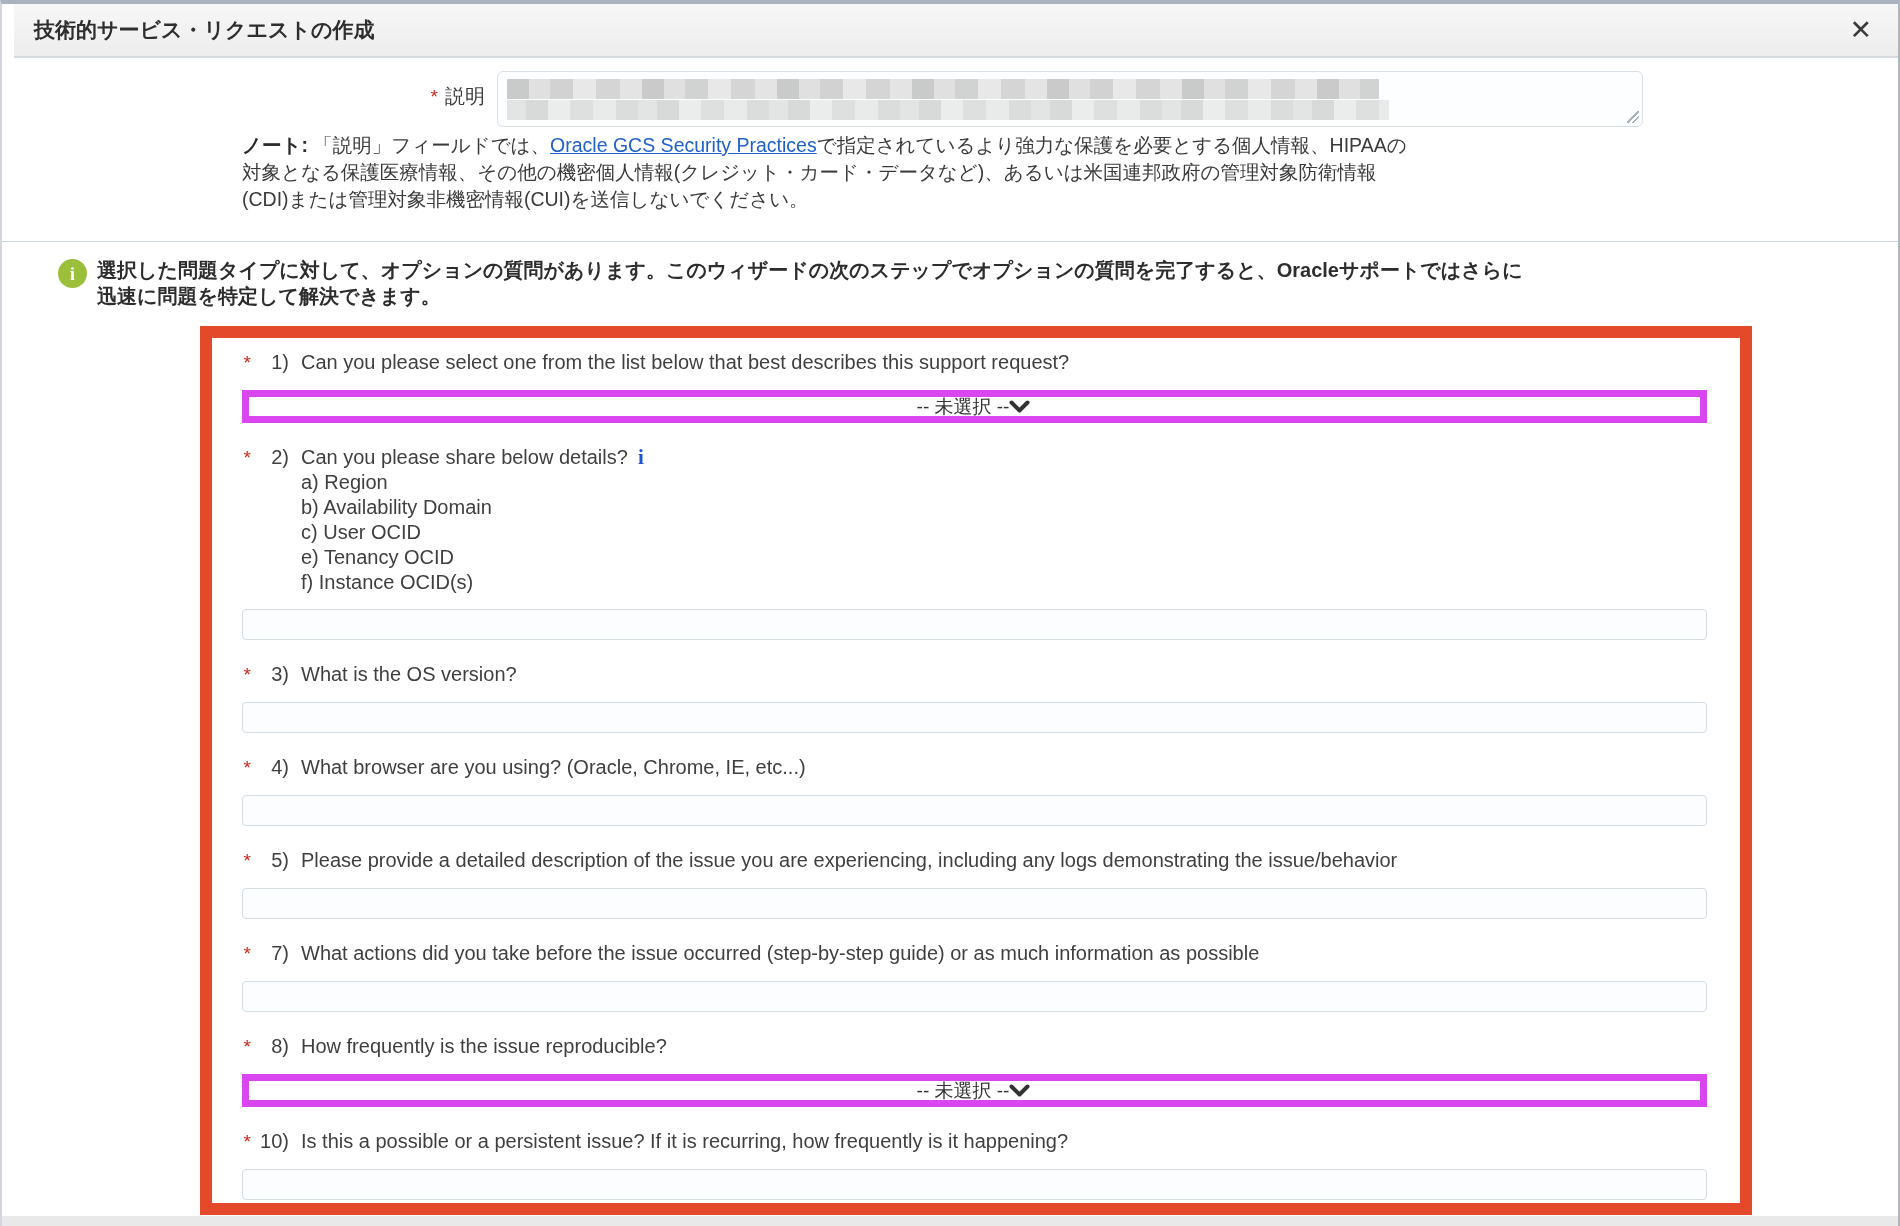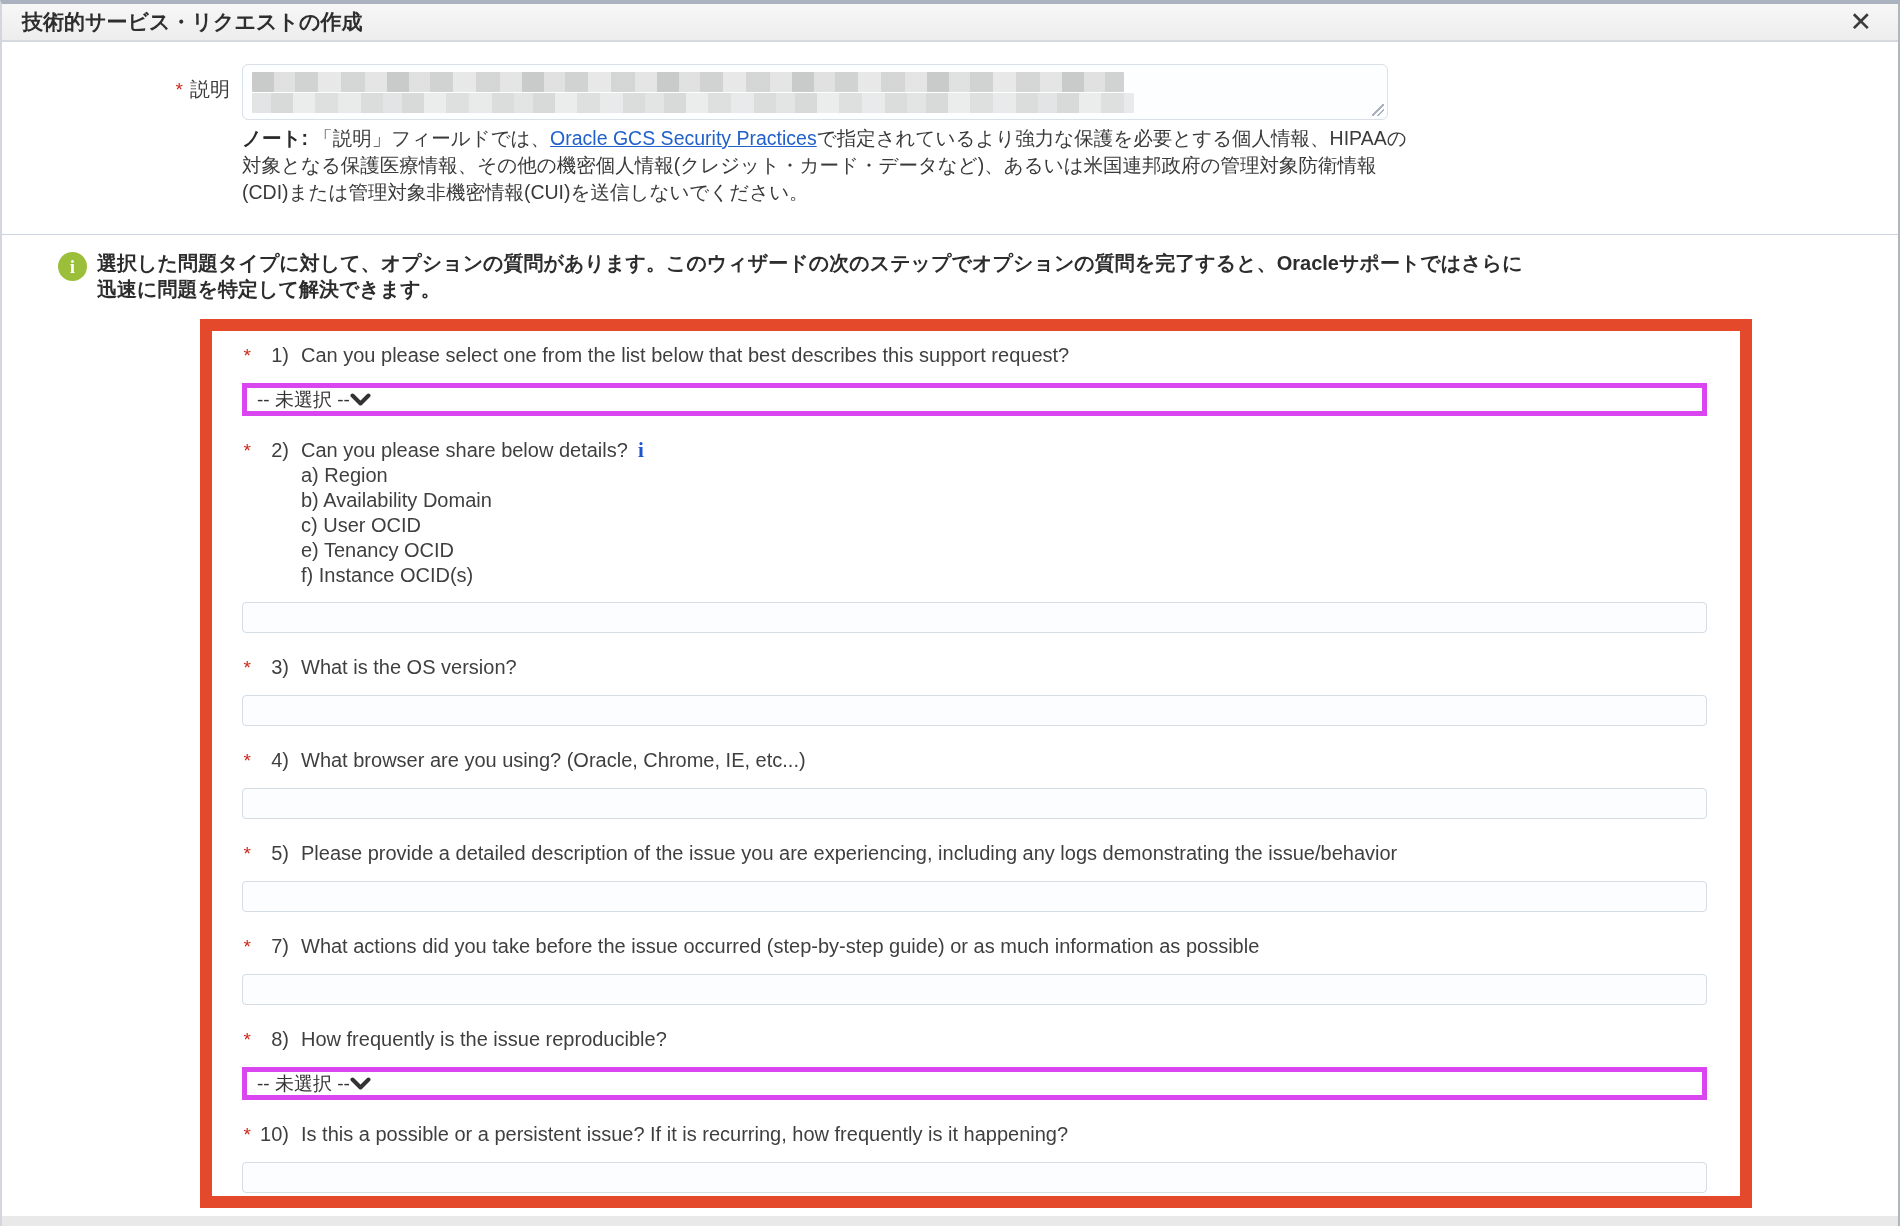--- a/index.html
+++ b/index.html
@@ -12,33 +12,34 @@
   }
   .dialog {
     position: relative; width: 1900px; height: 1226px;
     border-top: 4px solid #a9b2be;
     border-left: 2px solid #d3d7dd;
     border-right: 2px solid #aeb6c0;
     background: #fff;
   }
   
   .titlebar {
-    height: 38px;
+    height: 54px;
     background: linear-gradient(#f7f7f7, #ededed);
     border-bottom: 2px solid #d6d9dd;
     display: flex; align-items: center;
     padding: 0 26px 0 20px;
+    margin-left: 12px;
   }
   .title { flex: 1; margin: 0; font-size: 21px; font-weight: bold; color: #2e2e2e; }
   .close-btn {
     font-size: 27px; font-weight: bold; color: #3b3b3b;
     line-height: 1; cursor: pointer; user-select: none;
   }
   
-  .desc-row { display: flex; margin-top: 22px; }
+  .desc-row { display: flex; margin-top: 13px; justify-content: center; }
   .desc-label {
     width: 228px; text-align: right; font-size: 20px; color: #3c3c3c;
     padding-top: 12px; white-space: nowrap;
   }
   .req { color: #cc271a; margin-right: 7px; font-size: 19px; }
   .fake-textarea {
     position: relative; margin-left: 12px;
     width: 1146px; height: 56px;
     border: 1px solid #d9e0e8; border-radius: 6px;
     background: #fcfeff; padding: 7px 9px;
@@ -95,22 +96,22 @@
   .q-num { width: 38px; text-align: right; margin-right: 12px; white-space: nowrap; }
   .q-text { flex: 1; }
   .q-info {
     color: #1d56cf; font-weight: bold; font-size: 21px; margin-left: 10px;
     font-family: "Liberation Serif", "DejaVu Serif", serif; cursor: pointer;
   }
   .sub-item { line-height: 25px; }
   .q-control { margin: 14px 0 21px 6px; }
   .select-box {
     width: 1465px; height: 33px;
-    border: 5px solid #d946ef; background: #fff;
-    display: flex; align-items: center; justify-content: flex-start;
+    border: 7px solid #d946ef; background: #fff;
+    display: flex; align-items: center; justify-content: center;
     padding: 0 12px 0 10px; font-size: 19px; color: #333; cursor: pointer;
   }
   .chevron { display: block; }
   .text-input {
     width: 1465px; height: 31px;
     border: 1px solid #d4dce4; border-radius: 4px;
     background: #fbfdfe; font-size: 18px; padding: 0 8px;
     font-family: inherit; color: #3c3c3c;
   }
   

